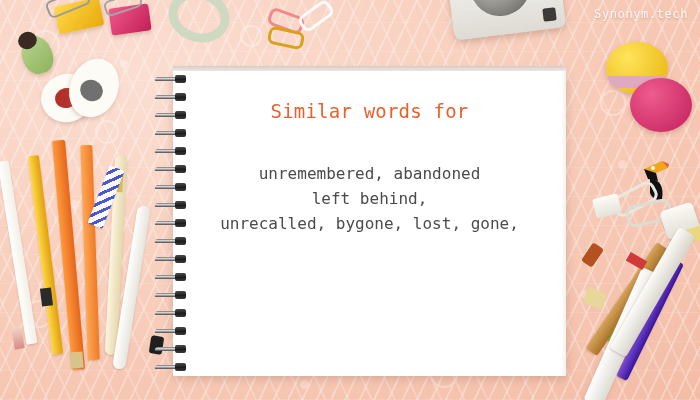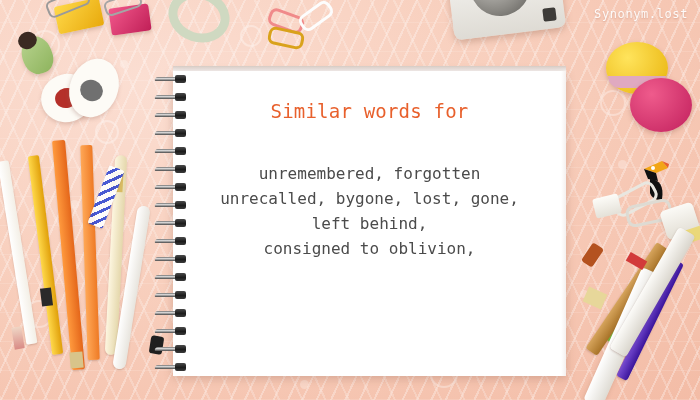--- a/index.html
+++ b/index.html
@@ -80,21 +80,21 @@
     <b style="left:240px;top:25px;width:18px;height:18px"></b>
     <b style="left:600px;top:330px;width:22px;height:22px"></b>
     <i style="left:70px;top:200px;width:9px;height:9px"></i>
     <i style="left:120px;top:60px;width:8px;height:8px"></i>
     <i style="left:618px;top:160px;width:9px;height:9px"></i>
     <i style="left:580px;top:290px;width:8px;height:8px"></i>
     <i style="left:300px;top:380px;width:9px;height:9px"></i>
   </div>
 </div>
 
-<div id="wm">Synonym.lost</div>
+<div id="wm">Synonym.tech</div>
 
 <div class="prop binder" style="left:56px;top:2px;width:46px;height:28px;background:linear-gradient(135deg,#ffd94a,#e8a90c);transform:rotate(-12deg);border-radius:3px;box-shadow:0 2px 4px rgba(140,95,70,.3)"></div>
 <div class="prop" style="left:46px;top:-6px;width:40px;height:14px;border:2px solid #9a9a9a;border-radius:6px;transform:rotate(-22deg)"></div>
 
 <div class="prop binder" style="left:110px;top:6px;width:40px;height:27px;background:linear-gradient(135deg,#f2598c,#c01f57);transform:rotate(-8deg);border-radius:3px;box-shadow:0 2px 4px rgba(140,95,70,.3)"></div>
 <div class="prop" style="left:104px;top:-4px;width:34px;height:12px;border:2px solid #a5a5a5;border-radius:6px;transform:rotate(-18deg)"></div>
 
 <div class="prop" style="left:168px;top:-10px;width:44px;height:34px;border:9px solid #cfd9c1;border-radius:50%;transform:rotate(18deg)"></div>
 
 <div class="prop clip" style="left:268px;top:12px;border-color:#f08a8a;transform:rotate(20deg)"></div>
@@ -236,19 +236,18 @@
       </div>
     <div class="ring" style="top:292px">
         <s class="wire"></s>
         <s class="cap"></s>
       </div>
   </div>
 
   <div id="txt">
     <div class="h1">Similar words for</div>
     <div id="words">
-      <div>unremembered, forgotten</div>
+      <div>unremembered, abandoned</div>
+      <div>left behind,</div>
       <div>unrecalled, bygone, lost, gone,</div>
-      <div>left behind,</div>
-      <div>consigned to oblivion,</div>
     </div>
   </div>
 </div>
 
 </body></html>

